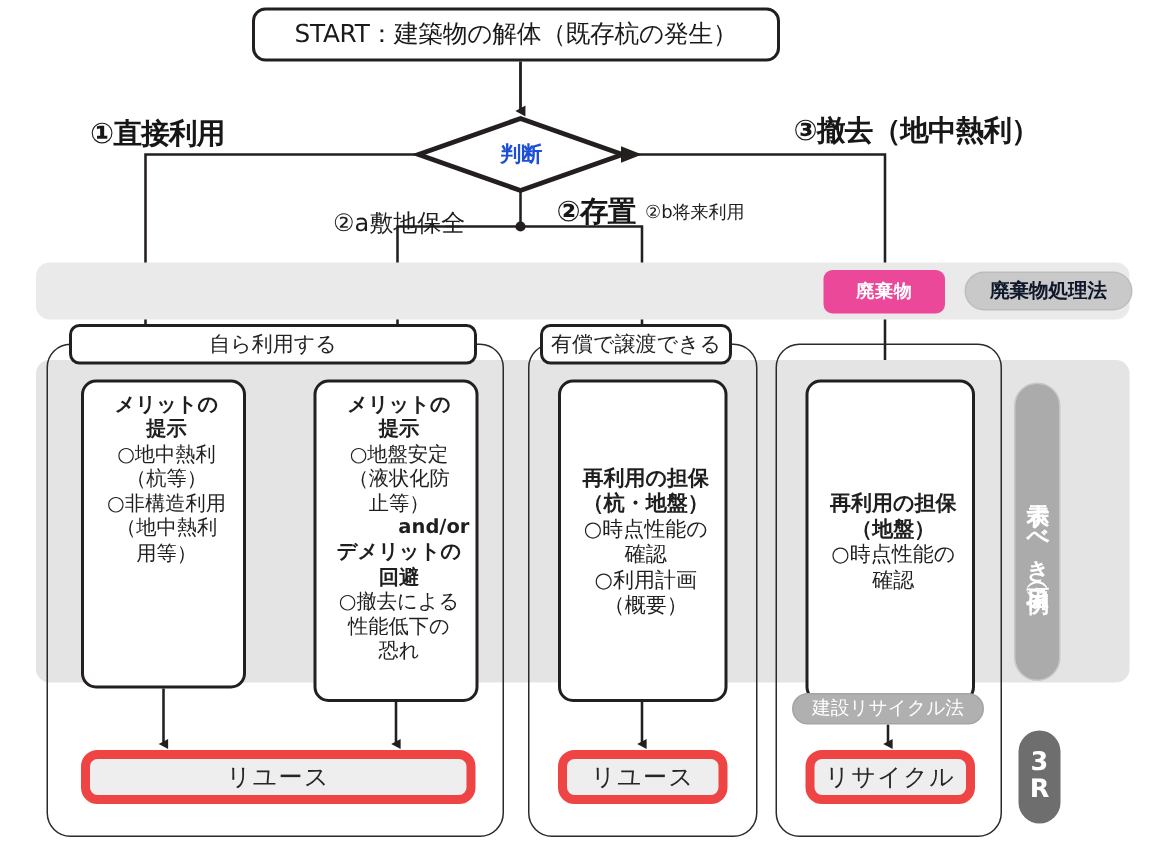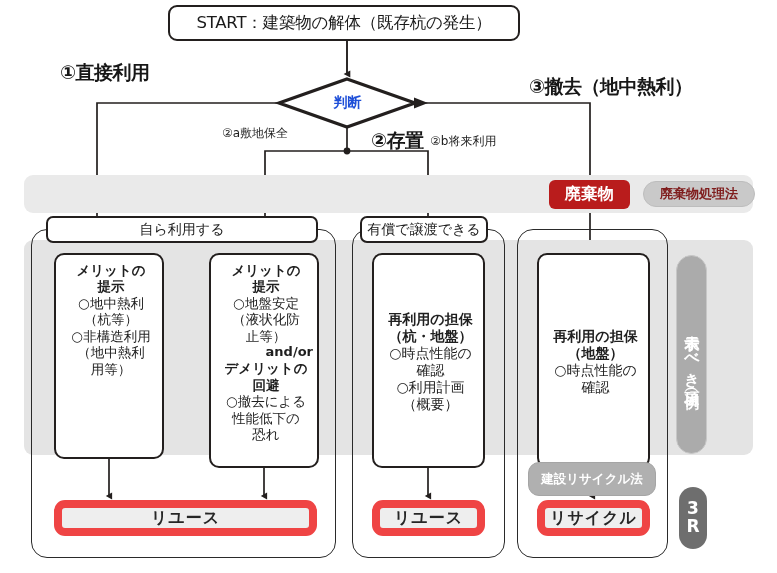--- a/index.html
+++ b/index.html
@@ -30,24 +30,24 @@
 
   
   .diamond-wrap{left:280px;top:79px;width:135px;height:48px;}
   .diamond-label{
     position:absolute;left:0;top:0;width:135px;height:48px;
     display:flex;align-items:center;justify-content:center;
     font-size:14px;font-weight:bold;color:#1d4ed8;
   }
 
   
-  .cap-1{left:60px;top:60px;font-size:19px;font-weight:bold;color:#171717;letter-spacing:-0.5px;}
+  .cap-1{left:60px;top:76px;font-size:19px;font-weight:bold;color:#171717;letter-spacing:-0.5px;}
   .cap-3{left:529px;top:74px;font-size:19px;font-weight:bold;color:#171717;letter-spacing:-0.5px;}
   .cap-2{left:371px;top:128px;font-size:19px;font-weight:bold;color:#171717;letter-spacing:-0.5px;}
-  .cap-2a{left:222px;top:125px;font-size:12px;color:#1d1d1d;}
+  .cap-2a{left:222px;top:139px;font-size:16px;color:#1d1d1d;}
   .cap-2b{left:430px;top:133px;font-size:12px;color:#1d1d1d;}
 
   
   .grey-band-top{
     left:24px;top:175px;width:729px;height:38px;
     background:#eaeaea;border-radius:9px;
   }
   
   .grey-band-mid{
     left:24px;top:240px;width:729px;height:215px;
@@ -57,29 +57,29 @@
   
   .r2box{
     border:2.5px solid #231f1e;border-radius:7px;background:#fff;
     display:flex;align-items:center;justify-content:center;
     font-size:14px;color:#232323;margin-top:35px;
   }
   .r2-a{left:46px;top:181px;width:272px;height:27px;}
   .r2-b{left:360px;top:181px;width:128px;height:27px;}
   .r2-waste{
     left:549px;top:180px;width:81px;height:29px;
-    background:#b91c1c;border-radius:6px;
-    display:flex;align-items:center;justify-content:center;
-    font-size:16px;font-weight:bold;color:#ffffff;letter-spacing:0.5px;
+    background:#ec4899;border-radius:6px;
+    display:flex;align-items:center;justify-content:center;
+    font-size:12px;font-weight:bold;color:#ffffff;letter-spacing:0.5px;
   }
   .pill-law{
     left:643px;top:181px;width:112px;height:26px;
     background:#c9c9c9;border:1.5px solid #bdbdbd;border-radius:13px;
     display:flex;align-items:center;justify-content:center;
-    font-size:13px;font-weight:bold;color:#7f1d1d;letter-spacing:0px;text-align:center;
+    font-size:13px;font-weight:bold;color:#0f172a;letter-spacing:0px;text-align:center;
   }
 
   
   .col-outer{
     border:1.6px solid #2a2a2a;border-radius:16px;background:transparent;
   }
   .col-1{left:31px;top:229px;width:305px;height:329px;}
   .col-2{left:352px;top:229px;width:153px;height:329px;}
   .col-3{left:517px;top:229px;width:151px;height:329px;}
 
@@ -97,33 +97,33 @@
         display:flex;flex-direction:column;align-items:center;justify-content:center;}
   .ib-4{left:537px;top:253px;width:113px;height:215px;font-size:14px;
         display:flex;flex-direction:column;align-items:center;justify-content:center;}
 
   .ib-title{font-weight:bold;display:block;}
   .ib-line{display:block;}
   .ib-andor{font-weight:bold;display:block;font-size:13px;text-align:right;}
 
   
   .res{
-    border:8px solid #ef4444;border-radius:11px;background:#eeeeee;
-    display:flex;align-items:center;justify-content:center;
-    font-size:16px;font-weight:bold;color:#262626;letter-spacing:1px;
+    border:6px solid #ef4444;border-radius:11px;background:#eeeeee;
+    display:flex;align-items:center;justify-content:center;
+    font-size:16px;font-weight:normal;color:#262626;letter-spacing:1px;
   }
   .res-1{left:54px;top:500px;width:263px;height:36px;}
   .res-2{left:372px;top:500px;width:113px;height:36px;}
   .res-3{left:537px;top:500px;width:113px;height:36px;}
 
   .pill-recycle-law{
-    left:528px;top:462px;width:128px;height:34px;
+    left:528px;top:462px;width:128px;height:21px;
     background:#b0b0b0;border:1.5px solid #a5a5a5;border-radius:11px;
     display:flex;align-items:center;justify-content:center;
-    font-size:12.5px;font-weight:bold;color:#ffffff;
+    font-size:12.5px;font-weight:normal;color:#ffffff;
   }
 
   
   .vlabel{
     left:676px;top:255px;width:31px;height:199px;
     background:#ababab;border:1.5px solid #c7c7c7;border-radius:16px;
     color:#ffffff;font-size:15px;font-weight:bold;
     writing-mode:vertical-rl;text-orientation:upright;
     display:flex;align-items:center;justify-content:center;
     letter-spacing:1px;

